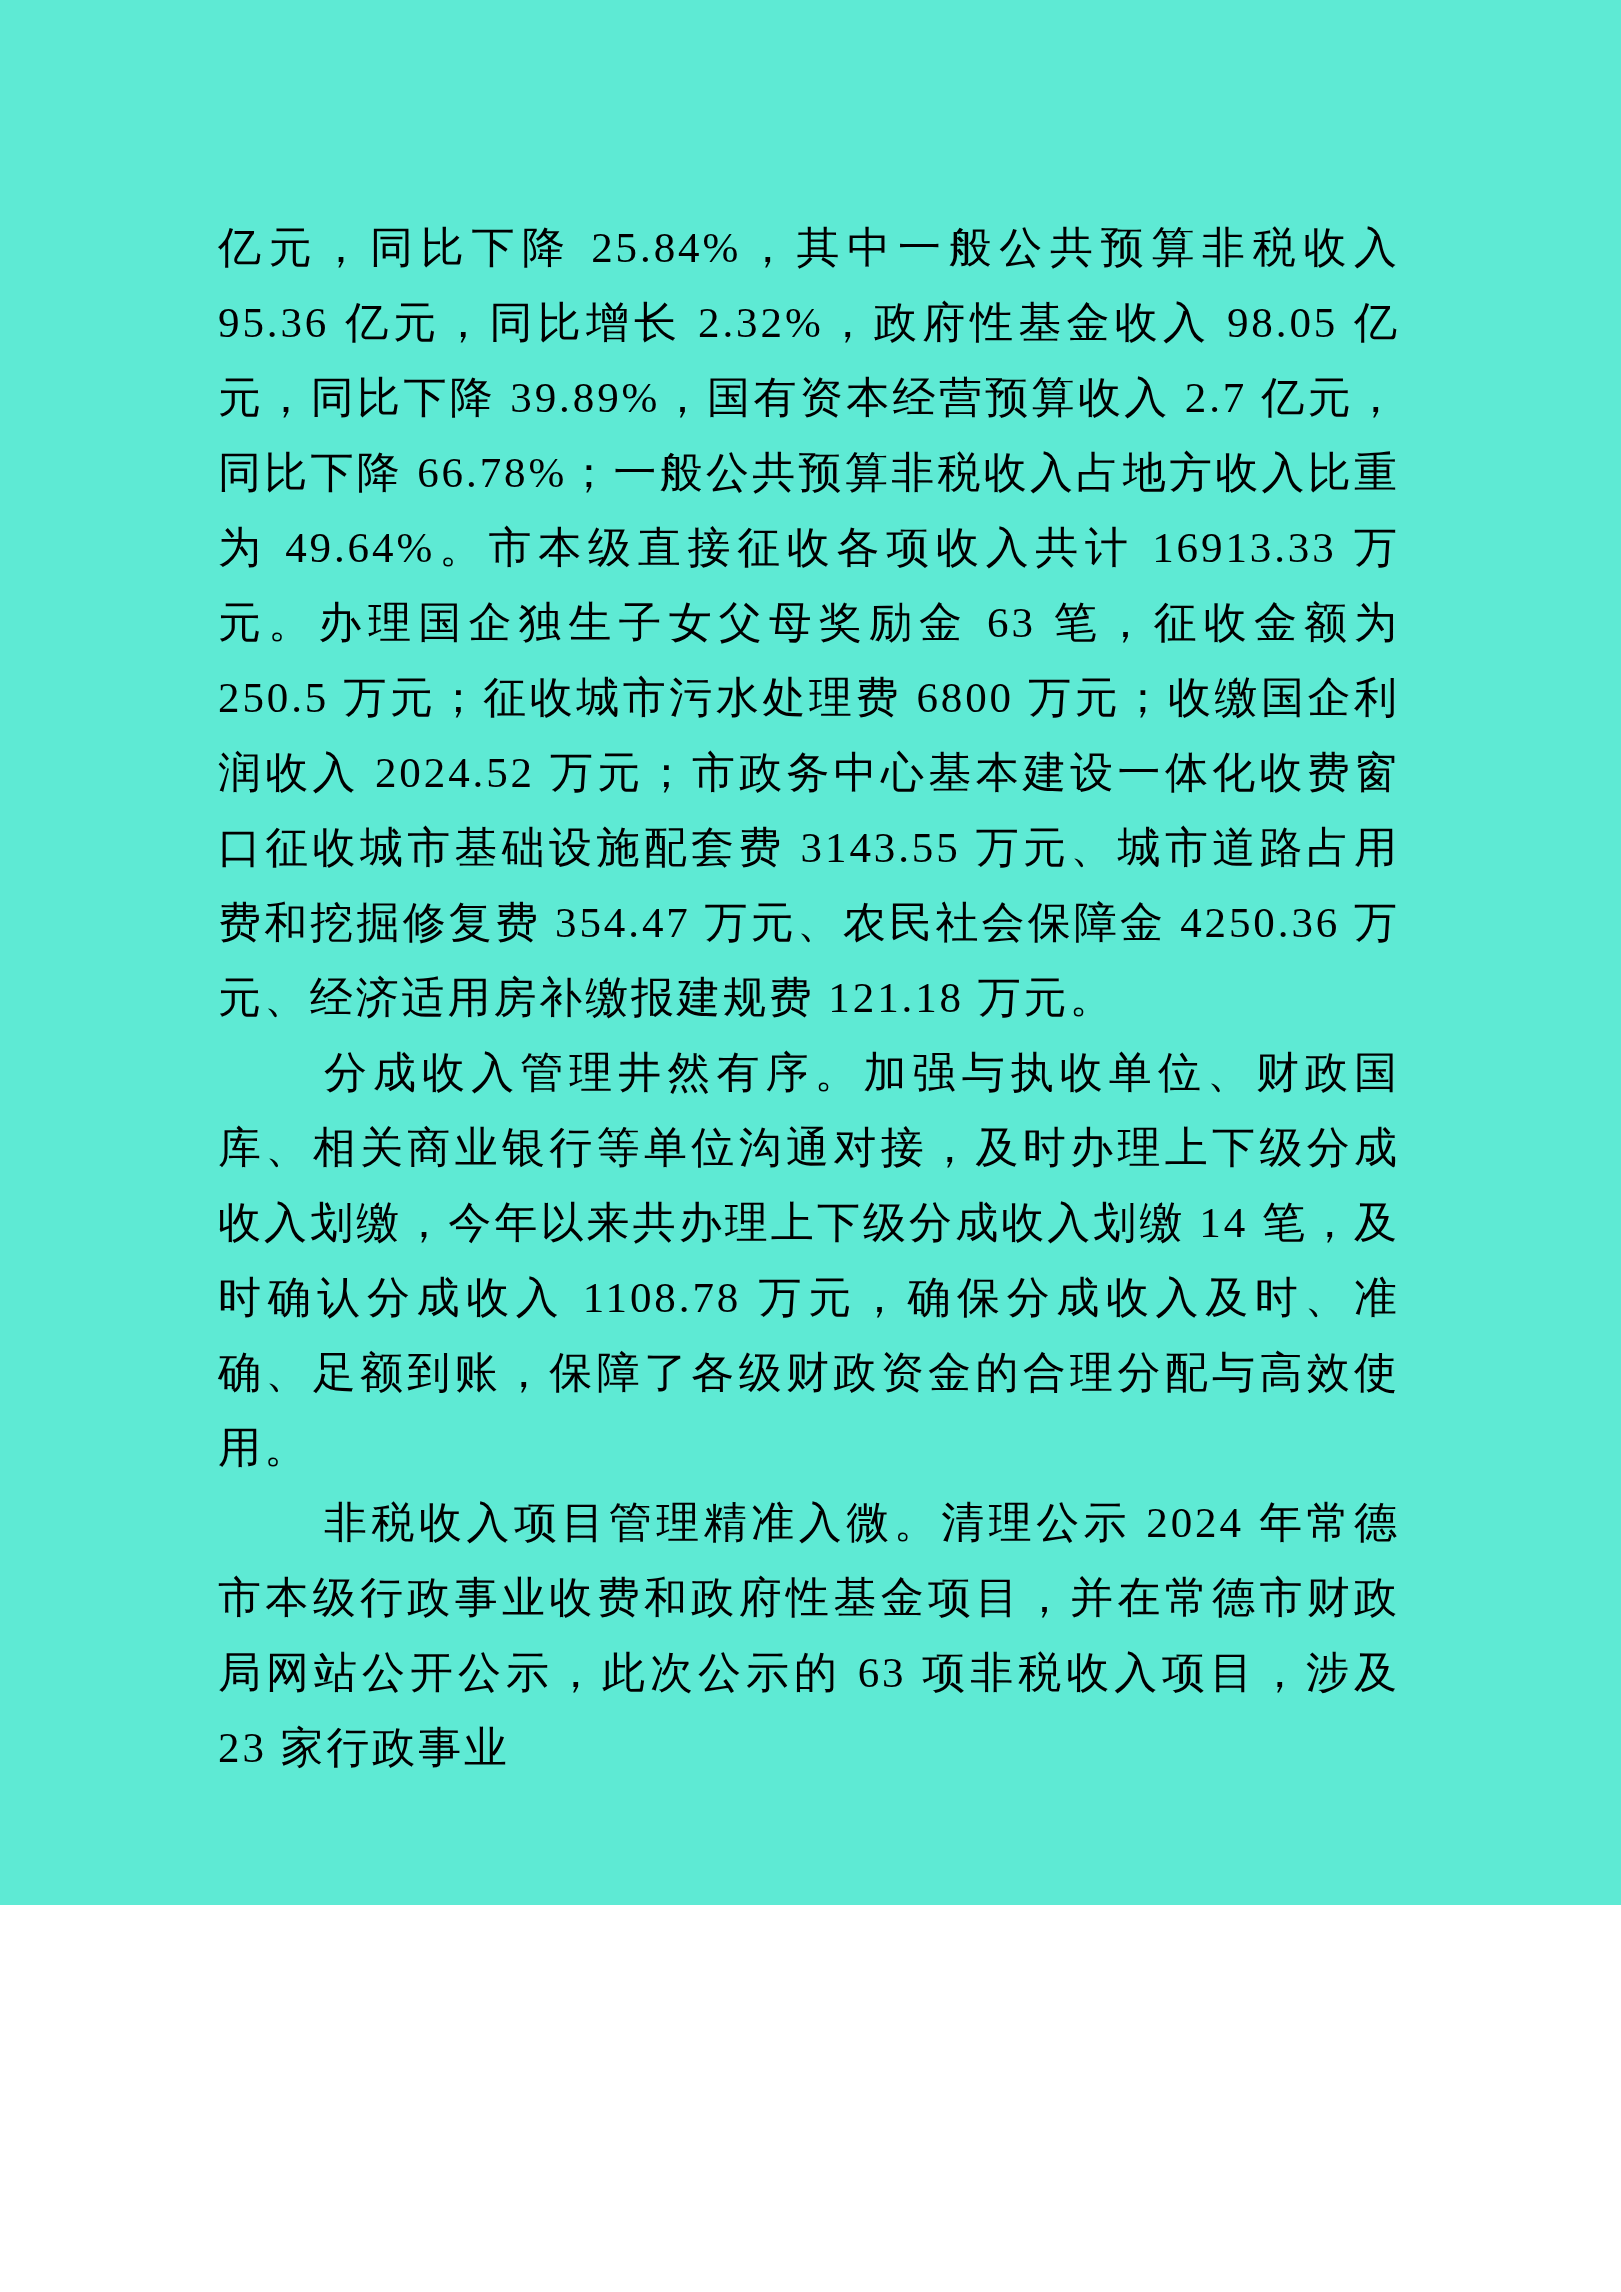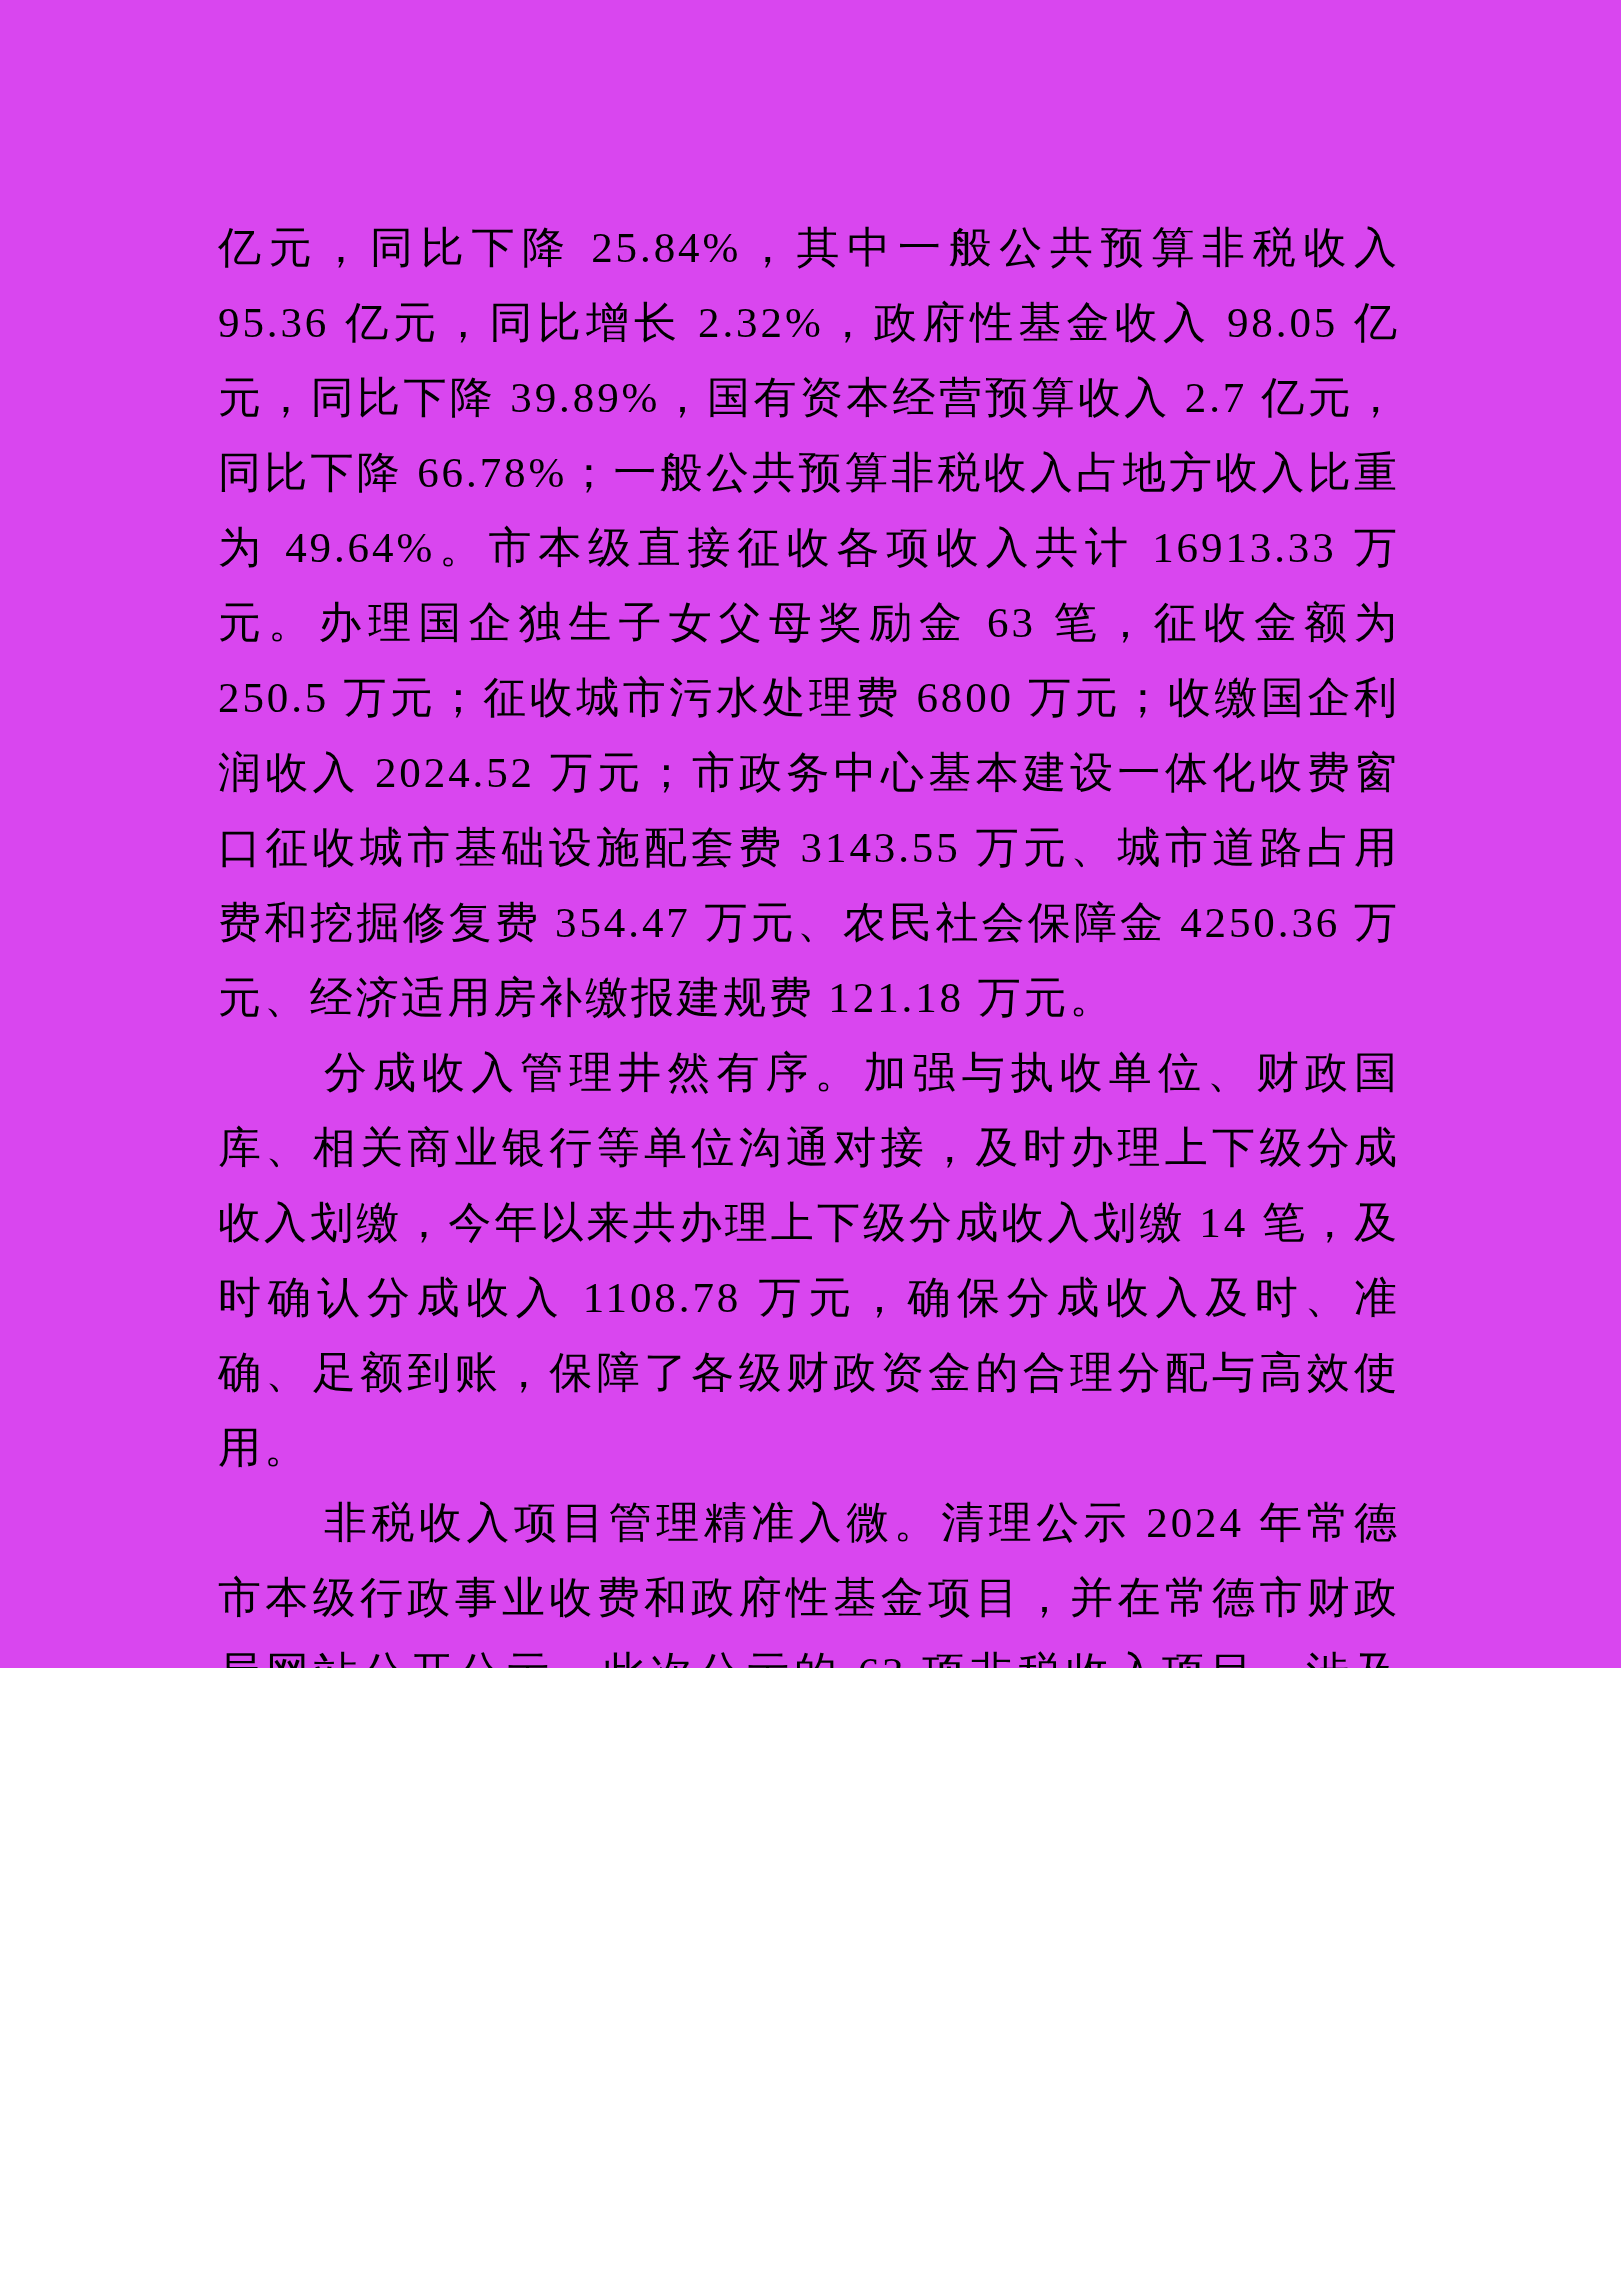--- a/index.html
+++ b/index.html
@@ -3,22 +3,22 @@
 <meta charset="utf-8">
 <style>
   html, body {
     margin: 0;
     padding: 0;
     background: #ffffff;
   }
   .page {
     position: relative;
     width: 1621px;
-    height: 1668px;
-    background: #d946ef;
+    height: 1905px;
+    background: #5eead4;
     color: #000000;
     font-family: "Liberation Serif", "DejaVu Serif", serif;
     overflow: hidden;
   }
   .text-block {
     position: absolute;
     left: 218px;
     top: 210px;
     width: 1182px;
     font-size: 43px;

